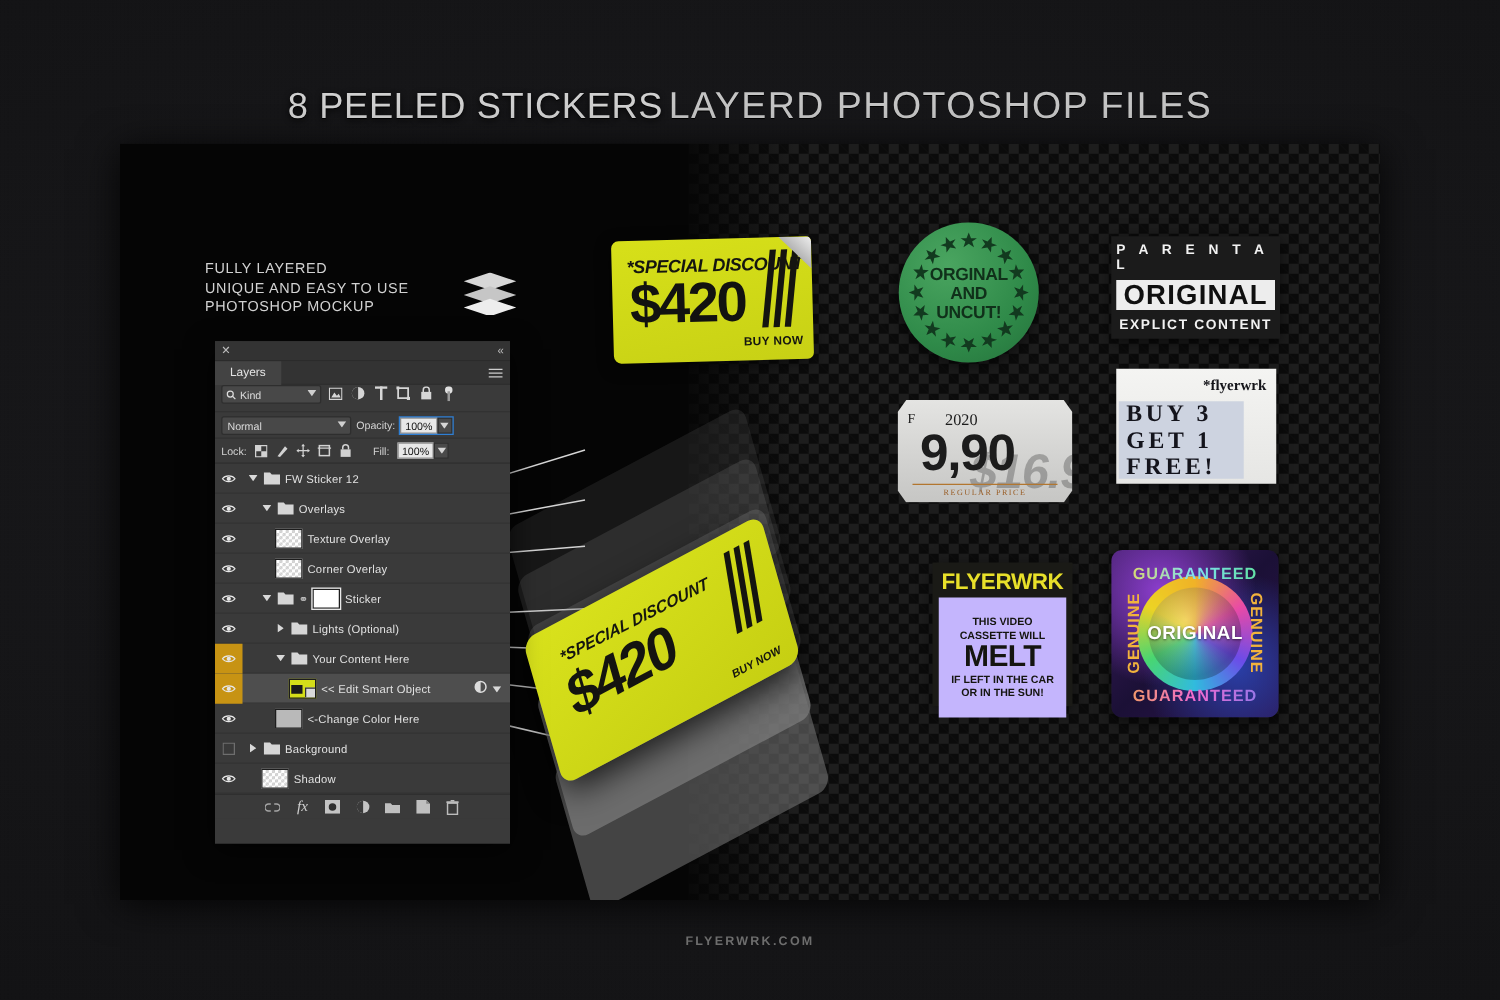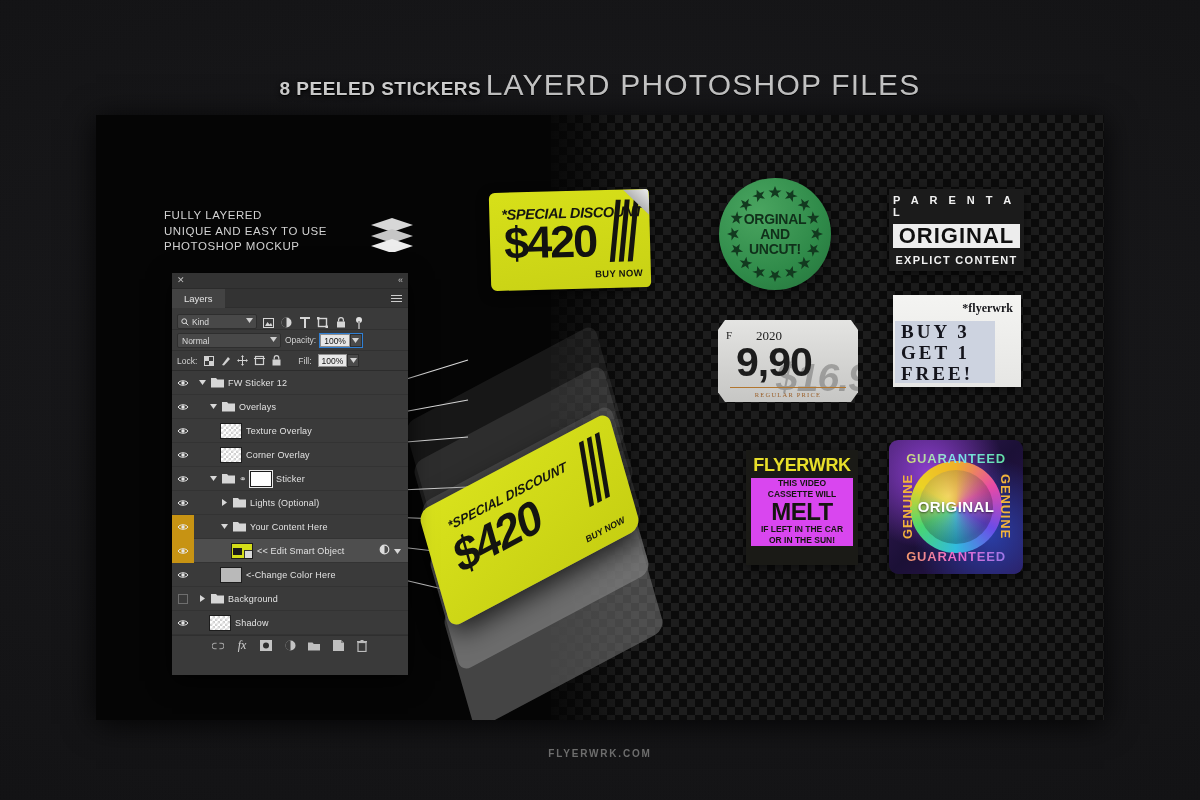--- a/index.html
+++ b/index.html
@@ -22,21 +22,21 @@
       repeating-linear-gradient(90deg, rgba(0,0,0,.02) 0 1px, transparent 1px 3px);
   }
 
   
   .header {
     position:absolute; top:68px; left:0; width:1200px;
     text-align:center;
     white-space:nowrap;
   }
   .header .t1 {
-    font-size:19px; font-weight:bold; letter-spacing:.5px;
+    font-size:29px; font-weight:normal; letter-spacing:.5px;
     color:#cfcfcf; text-shadow:0 1px 0 #000, 0 2px 5px rgba(0,0,0,.8);
   }
   .header .t2 {
     font-size:30px; font-weight:normal; letter-spacing:1.2px;
     color:#c4c4c4; text-shadow:0 1px 0 #000;
   }
 
   
   .canvas {
     position:absolute; left:96px; top:115px;
@@ -91,21 +91,21 @@
   .ps-tabbar { height:19px; background:#333333; position:relative; border-bottom:1px solid #2e2e2e; }
   .ps-tab {
     position:absolute; left:0; top:0; height:19px;
     padding:0 12px; line-height:19px;
     background:#434343; color:#e4e4e4; font-size:9.5px;
   }
   .ps-menu { position:absolute; right:6px; top:6px; width:11px; }
   .ps-menu i { display:block; height:1px; background:#cdcdcd; margin-bottom:2px; }
 
   .ps-filter {
-    height:22px; background:#3a3a3a; display:flex; align-items:flex-end;
+    height:22px; background:#3a3a3a; display:flex; align-items:flex-start;
     padding:0 5px; gap:5px; border-bottom:1px solid #313131;
   }
   .kind-box {
     width:80px; height:15px; background:#484848; border:1px solid #2e2e2e;
     border-radius:2px; display:flex; align-items:center; gap:3px; padding:0 3px;
     font-size:8.5px; color:#dcdcdc; position:relative;
   }
   .kind-box .chev { position:absolute; right:3px; top:3px; }
   .ficon { width:13px; height:13px; display:flex; align-items:center; justify-content:center; }
 
@@ -265,21 +265,21 @@
                   letter-spacing:3px; }
 
   .st-warn {
     left:650px; top:335px; width:112px; height:115px;
     background:#1a1a16; padding:5px;
     box-shadow:0 3px 12px rgba(0,0,0,.6);
   }
   .st-warn .wtitle { text-align:center; font-size:18px; font-weight:bold; color:#e8e02a;
                      letter-spacing:-.3px; line-height:20px; }
   .st-warn .wbody {
-    margin-top:3px; height:68px; background:#d946ef; color:#151510;
+    margin-top:3px; height:96px; background:#c4b5fd; color:#151510;
     display:flex; flex-direction:column; align-items:center; justify-content:center; gap:1px;
   }
   .st-warn .w1 { font-size:8.5px; font-weight:bold; text-align:center; line-height:9.5px; }
   .st-warn .wmelt { font-size:24px; font-weight:bold; letter-spacing:-.5px; line-height:24px; }
   .st-warn .w2 { font-size:8.5px; font-weight:bold; text-align:center; line-height:9.5px; }
 
   .st-holo {
     left:793px; top:325px; width:134px; height:134px;
     border-radius:9px; overflow:hidden;
     box-shadow:0 3px 12px rgba(0,0,0,.6);

